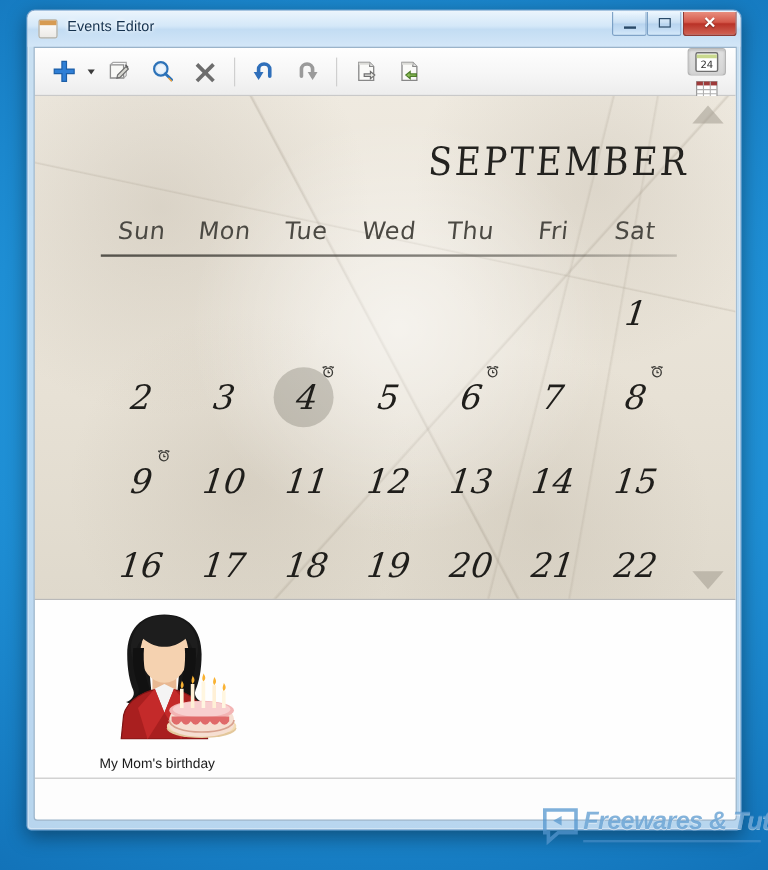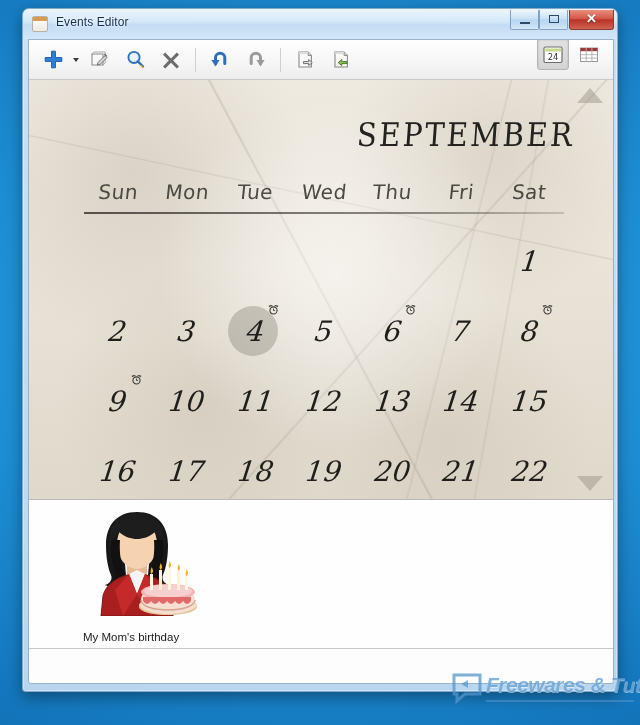--- a/index.html
+++ b/index.html
@@ -158,21 +158,21 @@
     display: flex; align-items: center; justify-content: center;
     cursor: default;
   }
   .tb-caret i {
     display: block;
     width: 0; height: 0;
     border-left: 3.5px solid transparent;
     border-right: 3.5px solid transparent;
     border-top: 4px solid #3a3a3a;
   }
-  .tb-right { position: absolute; right: 6px; top: 0; height: 28px; display: flex; align-items: center; }
+  .tb-right { position: absolute; right: 6px; top: 0; height: 28px; display: flex; align-items: center; flex-direction: column; }
   .tb-btn.pressed {
     border: 1px solid #b5b5b5;
     background: linear-gradient(180deg,#e2e2e2 0%,#d4d4d4 100%);
     box-shadow: 0 1px 2px rgba(0,0,0,.18) inset;
   }
 
   
   #calendar {
     position: relative;
     height: 419px;

